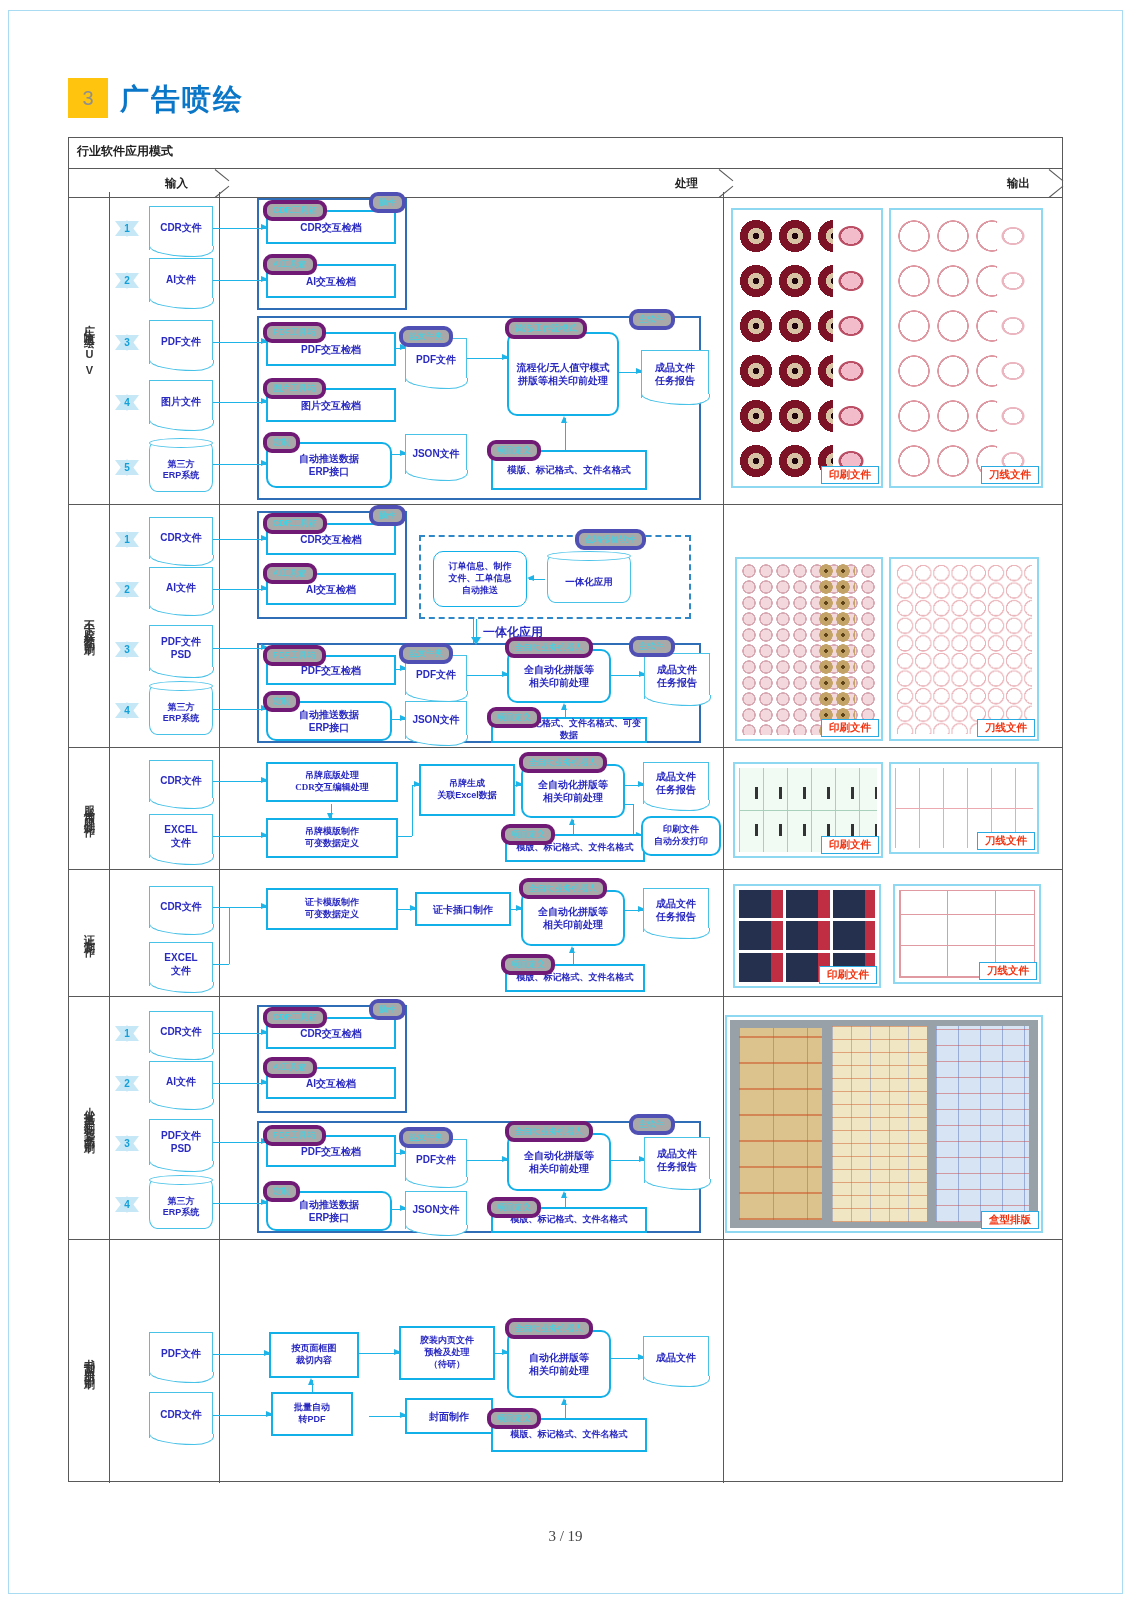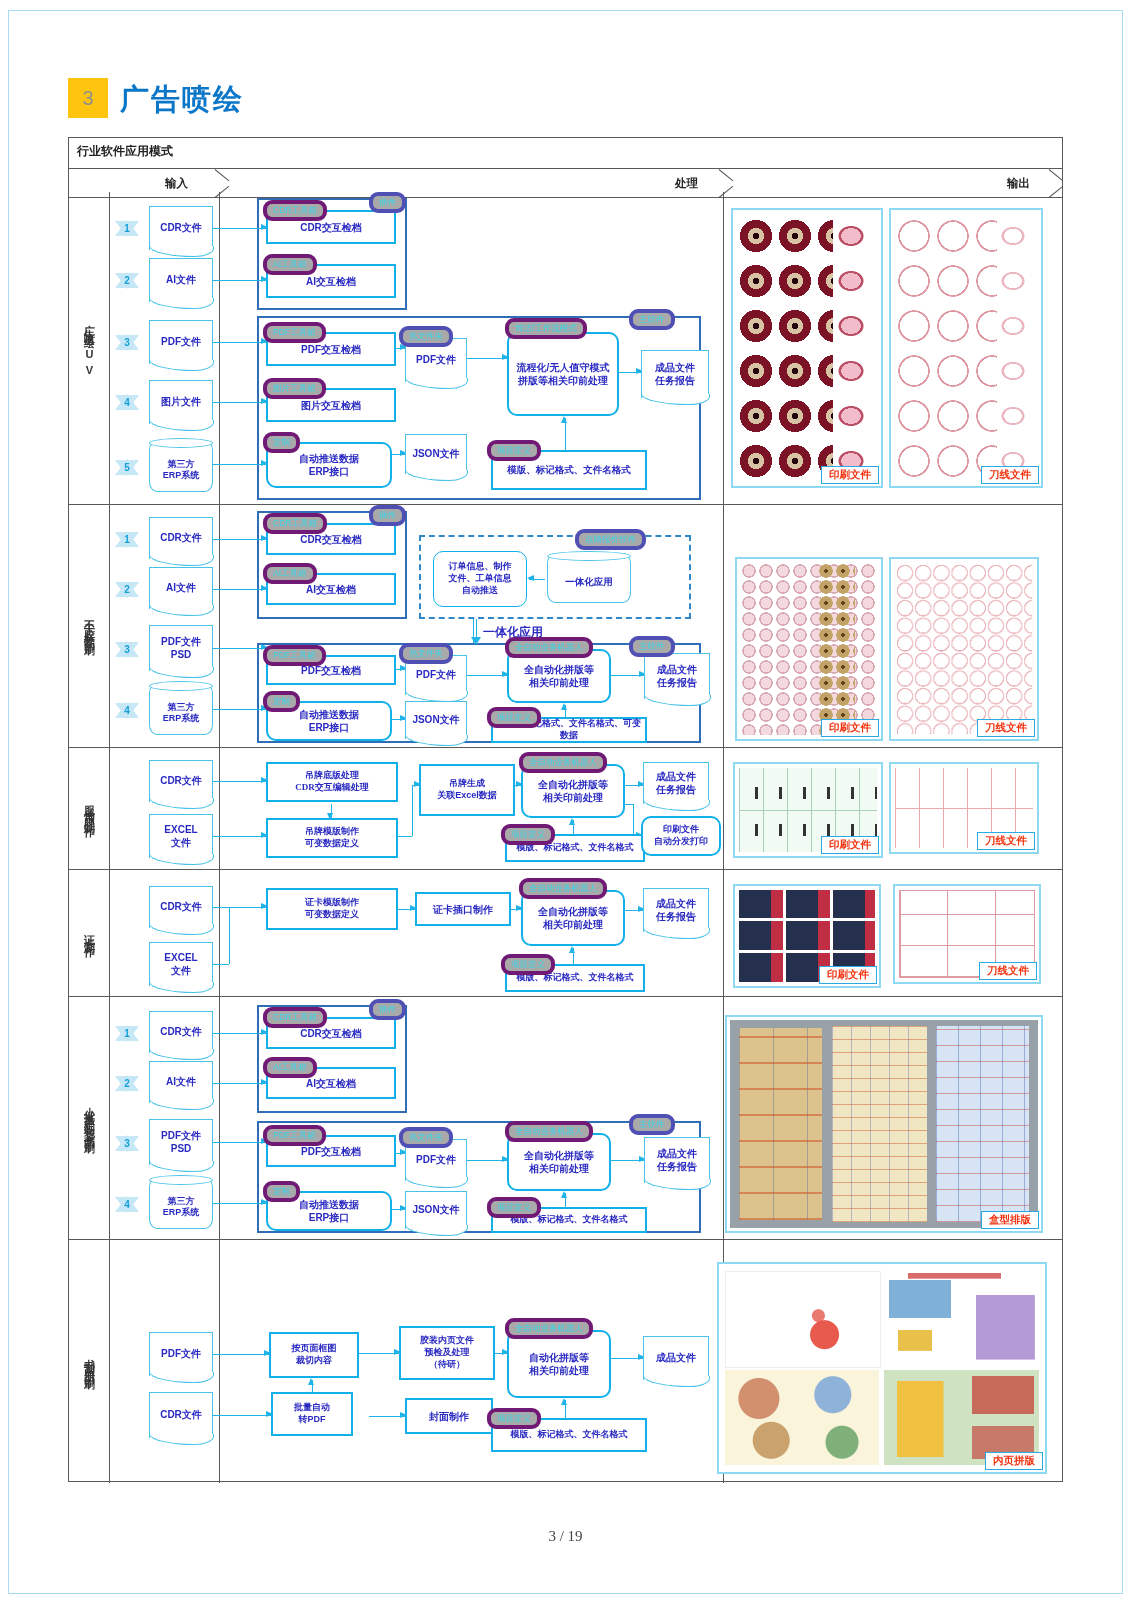--- a/index.html
+++ b/index.html
@@ -406,28 +406,19 @@
         <div class="ah" style="left:300px;top:176px;width:36px;"></div>
         <div class="ah" style="left:426px;top:113px;width:12px;"></div>
         <span class="pill" style="left:436px;top:78px;">全自动业务机器人</span>
         <div class="box rb" style="left:438px;top:90px;width:104px;height:68px;">自动化拼版等
 相关印前处理</div>
         <span class="pill" style="left:418px;top:168px;">项目定义</span>
         <div class="box fs9" style="left:422px;top:178px;width:156px;height:34px;">模版、标记格式、文件名格式</div>
         <div class="av" style="left:496px;top:160px;height:18px;"></div>
         <div class="ah" style="left:542px;top:118px;width:32px;"></div>
         <div class="doc" style="left:574px;top:96px;width:66px;height:44px;">成品文件</div>
-        <div class="opanel" style="left:648px;top:22px;width:330px;height:212px;">
-          <div class="fill f-pages">
-            <div class="q1"></div>
-            <div class="q2"></div>
-            <div class="q3"></div>
-            <div class="q4"></div>
-          </div>
-          <span class="olabel">内页拼版</span>
-        </div>
       </div>
 
     </div>
   </div>
 
   <div class="footer">3 / 19</div>
 </div>
 
 </body></html>

